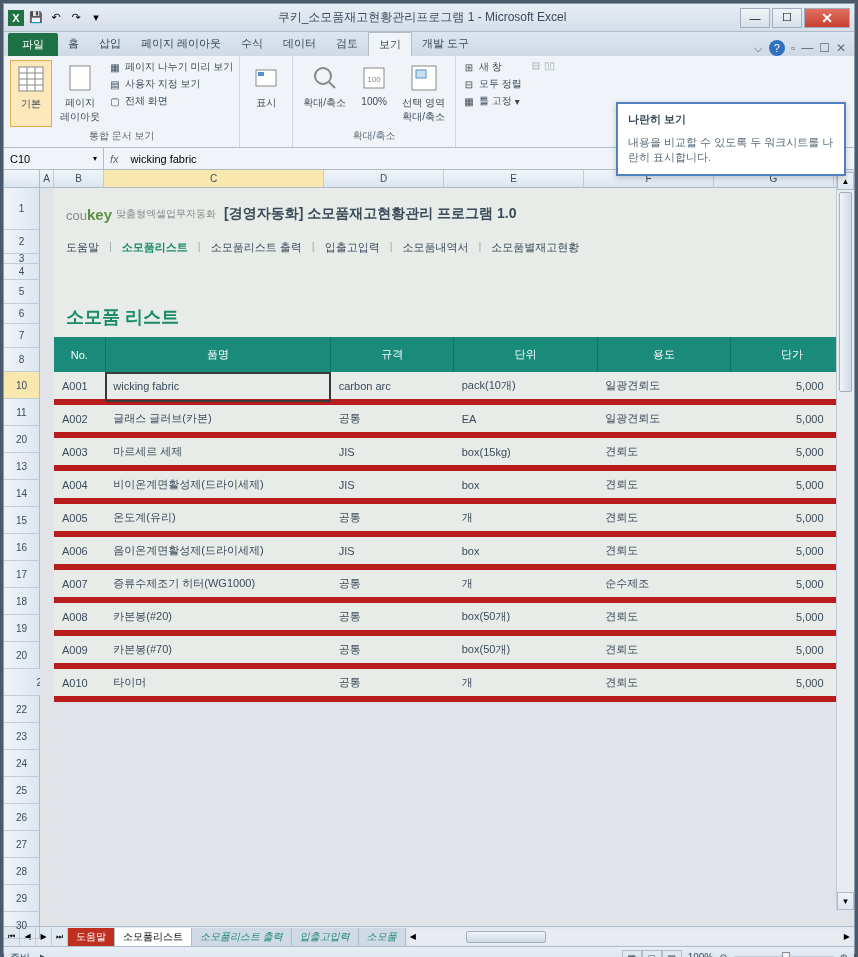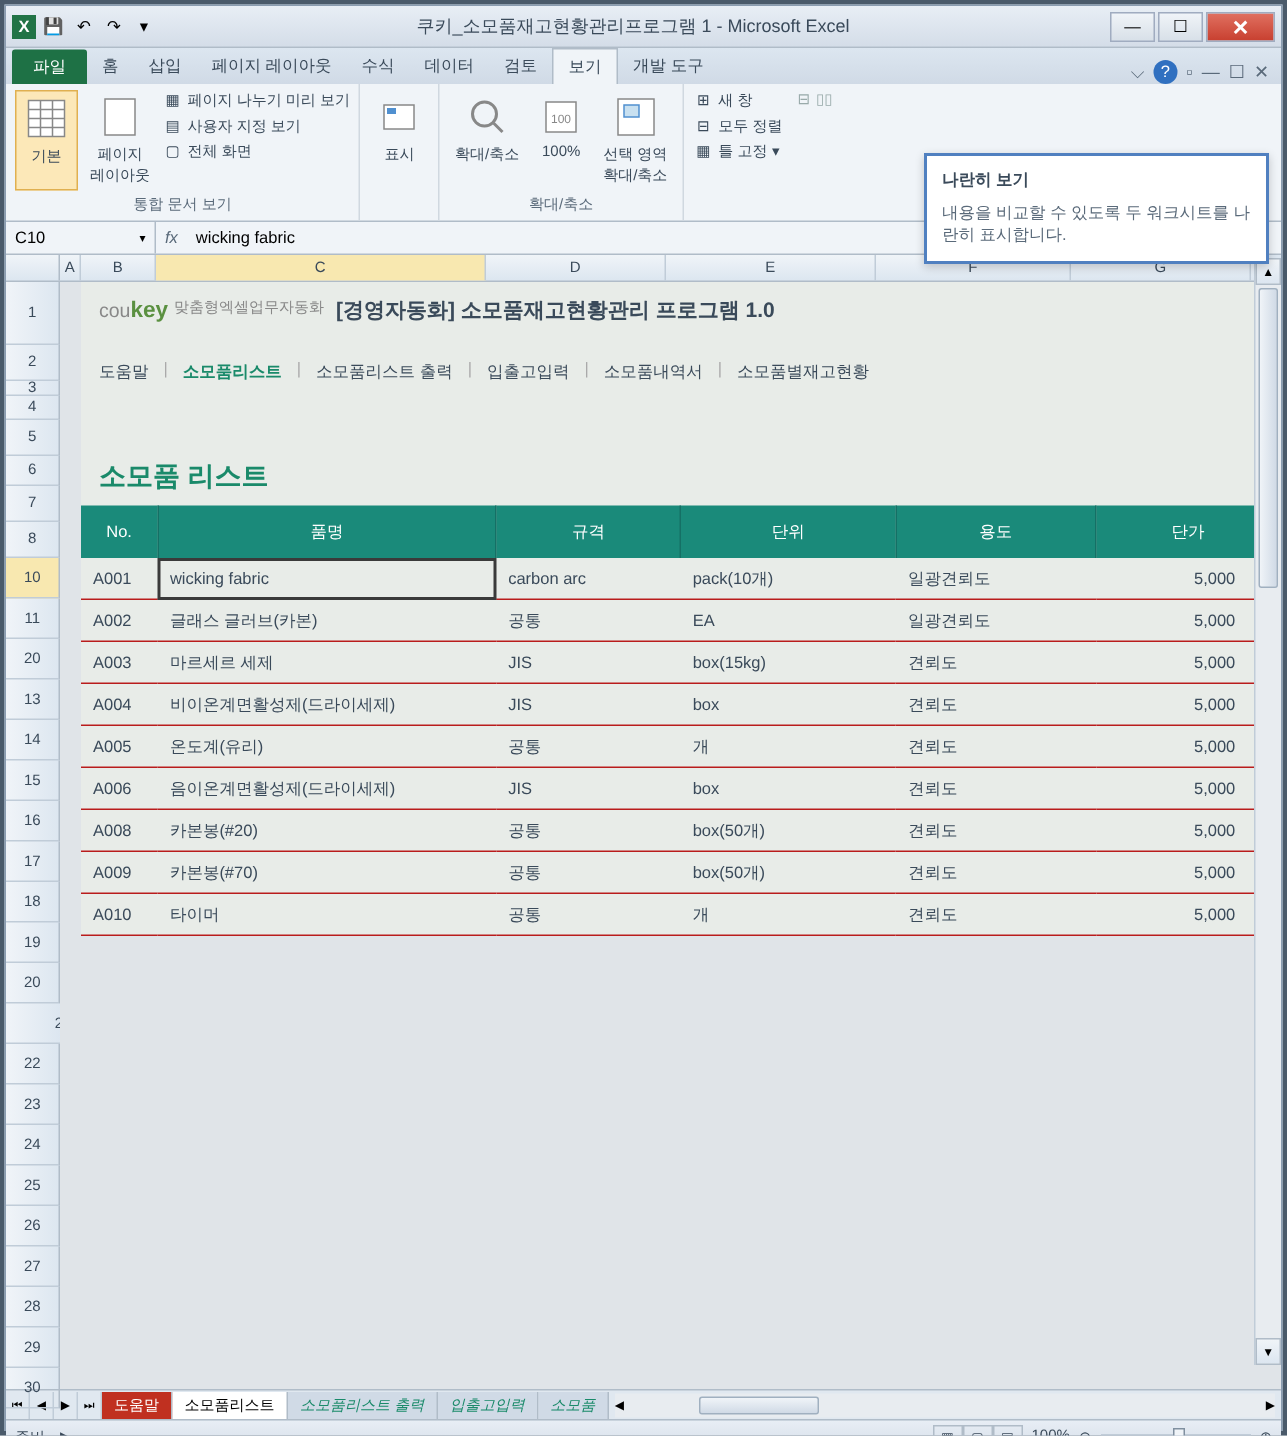--- a/index.html
+++ b/index.html
@@ -67,21 +67,21 @@
 .brand { font-size: 13px; color: #888; }
 .brand b { color: #5a9040; font-size: 15px; }
 .doc-title { font-size: 14px; font-weight: bold; color: #3a4a5a; margin-left: 8px; }
 .doc-nav { display: flex; gap: 10px; padding: 10px 12px; font-size: 11px; color: #3a4a5a; }
 .doc-nav span.active { color: #1a8a6a; font-weight: bold; }
 .doc-nav .sep { color: #aaa; }
 .section-title { font-size: 18px; font-weight: bold; color: #1a8a6a; padding: 14px 12px 8px; }
 
 .data-table { width: 100%; border-collapse: collapse; font-size: 11px; }
 .data-table thead th { background: #1a8a7a; color: #fff; padding: 10px 8px; border-right: 1px solid #157065; font-weight: normal; }
-.data-table tbody td { padding: 6px 8px; border-bottom: 1px solid #b91c1c; color: #3a4a5a; }
+.data-table tbody td { padding: 6px 8px; border-bottom: 6px solid #b91c1c; color: #3a4a5a; }
 .data-table tbody td:last-child { text-align: right; padding-right: 30px; }
 .active-cell { outline: 2px solid #3a3a3a; outline-offset: -2px; }
 
 
 .vscroll { position: absolute; right: 0; top: 168px; width: 18px; height: 738px; background: #e8ecf0; border-left: 1px solid #c0ccd8; }
 .vscroll-btn { height: 18px; background: linear-gradient(#f0f4f8, #dce6f0); border: 1px solid #b0bcc8; display: flex; align-items: center; justify-content: center; font-size: 8px; }
 .vscroll-thumb { margin: 2px; height: 200px; background: linear-gradient(90deg, #f0f4f8, #d0dae6); border: 1px solid #a0b0c0; border-radius: 2px; }
 
 
 .sheet-bar { height: 20px; background: #e0e8f0; border-top: 1px solid #b0bcc8; display: flex; align-items: center; font-size: 10px; }
@@ -317,21 +317,21 @@
         <div class="row-h" style="height: 27px;">24</div>
         <div class="row-h" style="height: 27px;">25</div>
         <div class="row-h" style="height: 27px;">26</div>
         <div class="row-h" style="height: 27px;">27</div>
         <div class="row-h" style="height: 27px;">28</div>
         <div class="row-h" style="height: 27px;">29</div>
         <div class="row-h" style="height: 27px;">30</div>
       </div>
     <div class="cells">
       <div class="doc">
-        <div class="doc-header" style="height:42px;display:flex;align-items:flex-start">
+        <div class="doc-header" style="height:42px;display:flex;align-items:center">
           <span class="brand"><span>cou</span><b>key</b></span>
           <span style="font-size:10px;color:#888;margin-left:4px">맞춤형엑셀업무자동화</span>
           <span class="doc-title">[경영자동화] 소모품재고현황관리 프로그램 1.0</span>
         </div>
         <div class="doc-nav" id="doc-nav">
             <span>도움말</span>
             <span class="sep">|</span>
             <span class="active">소모품리스트</span>
             <span class="sep">|</span>
             <span>소모품리스트 출력</span>
@@ -398,20 +398,28 @@
               </tr>
               <tr>
                 <td>A006</td>
                 <td>음이온계면활성제(드라이세제)</td>
                 <td>JIS</td>
                 <td>box</td>
                 <td>견뢰도</td>
                 <td>5,000</td>
               </tr>
               <tr>
+                <td>A007</td>
+                <td>증류수제조기 히터(WG1000)</td>
+                <td>공통</td>
+                <td>개</td>
+                <td>순수제조</td>
+                <td>5,000</td>
+              </tr>
+              <tr>
                 <td>A008</td>
                 <td>카본봉(#20)</td>
                 <td>공통</td>
                 <td>box(50개)</td>
                 <td>견뢰도</td>
                 <td>5,000</td>
               </tr>
               <tr>
                 <td>A009</td>
                 <td>카본봉(#70)</td>

